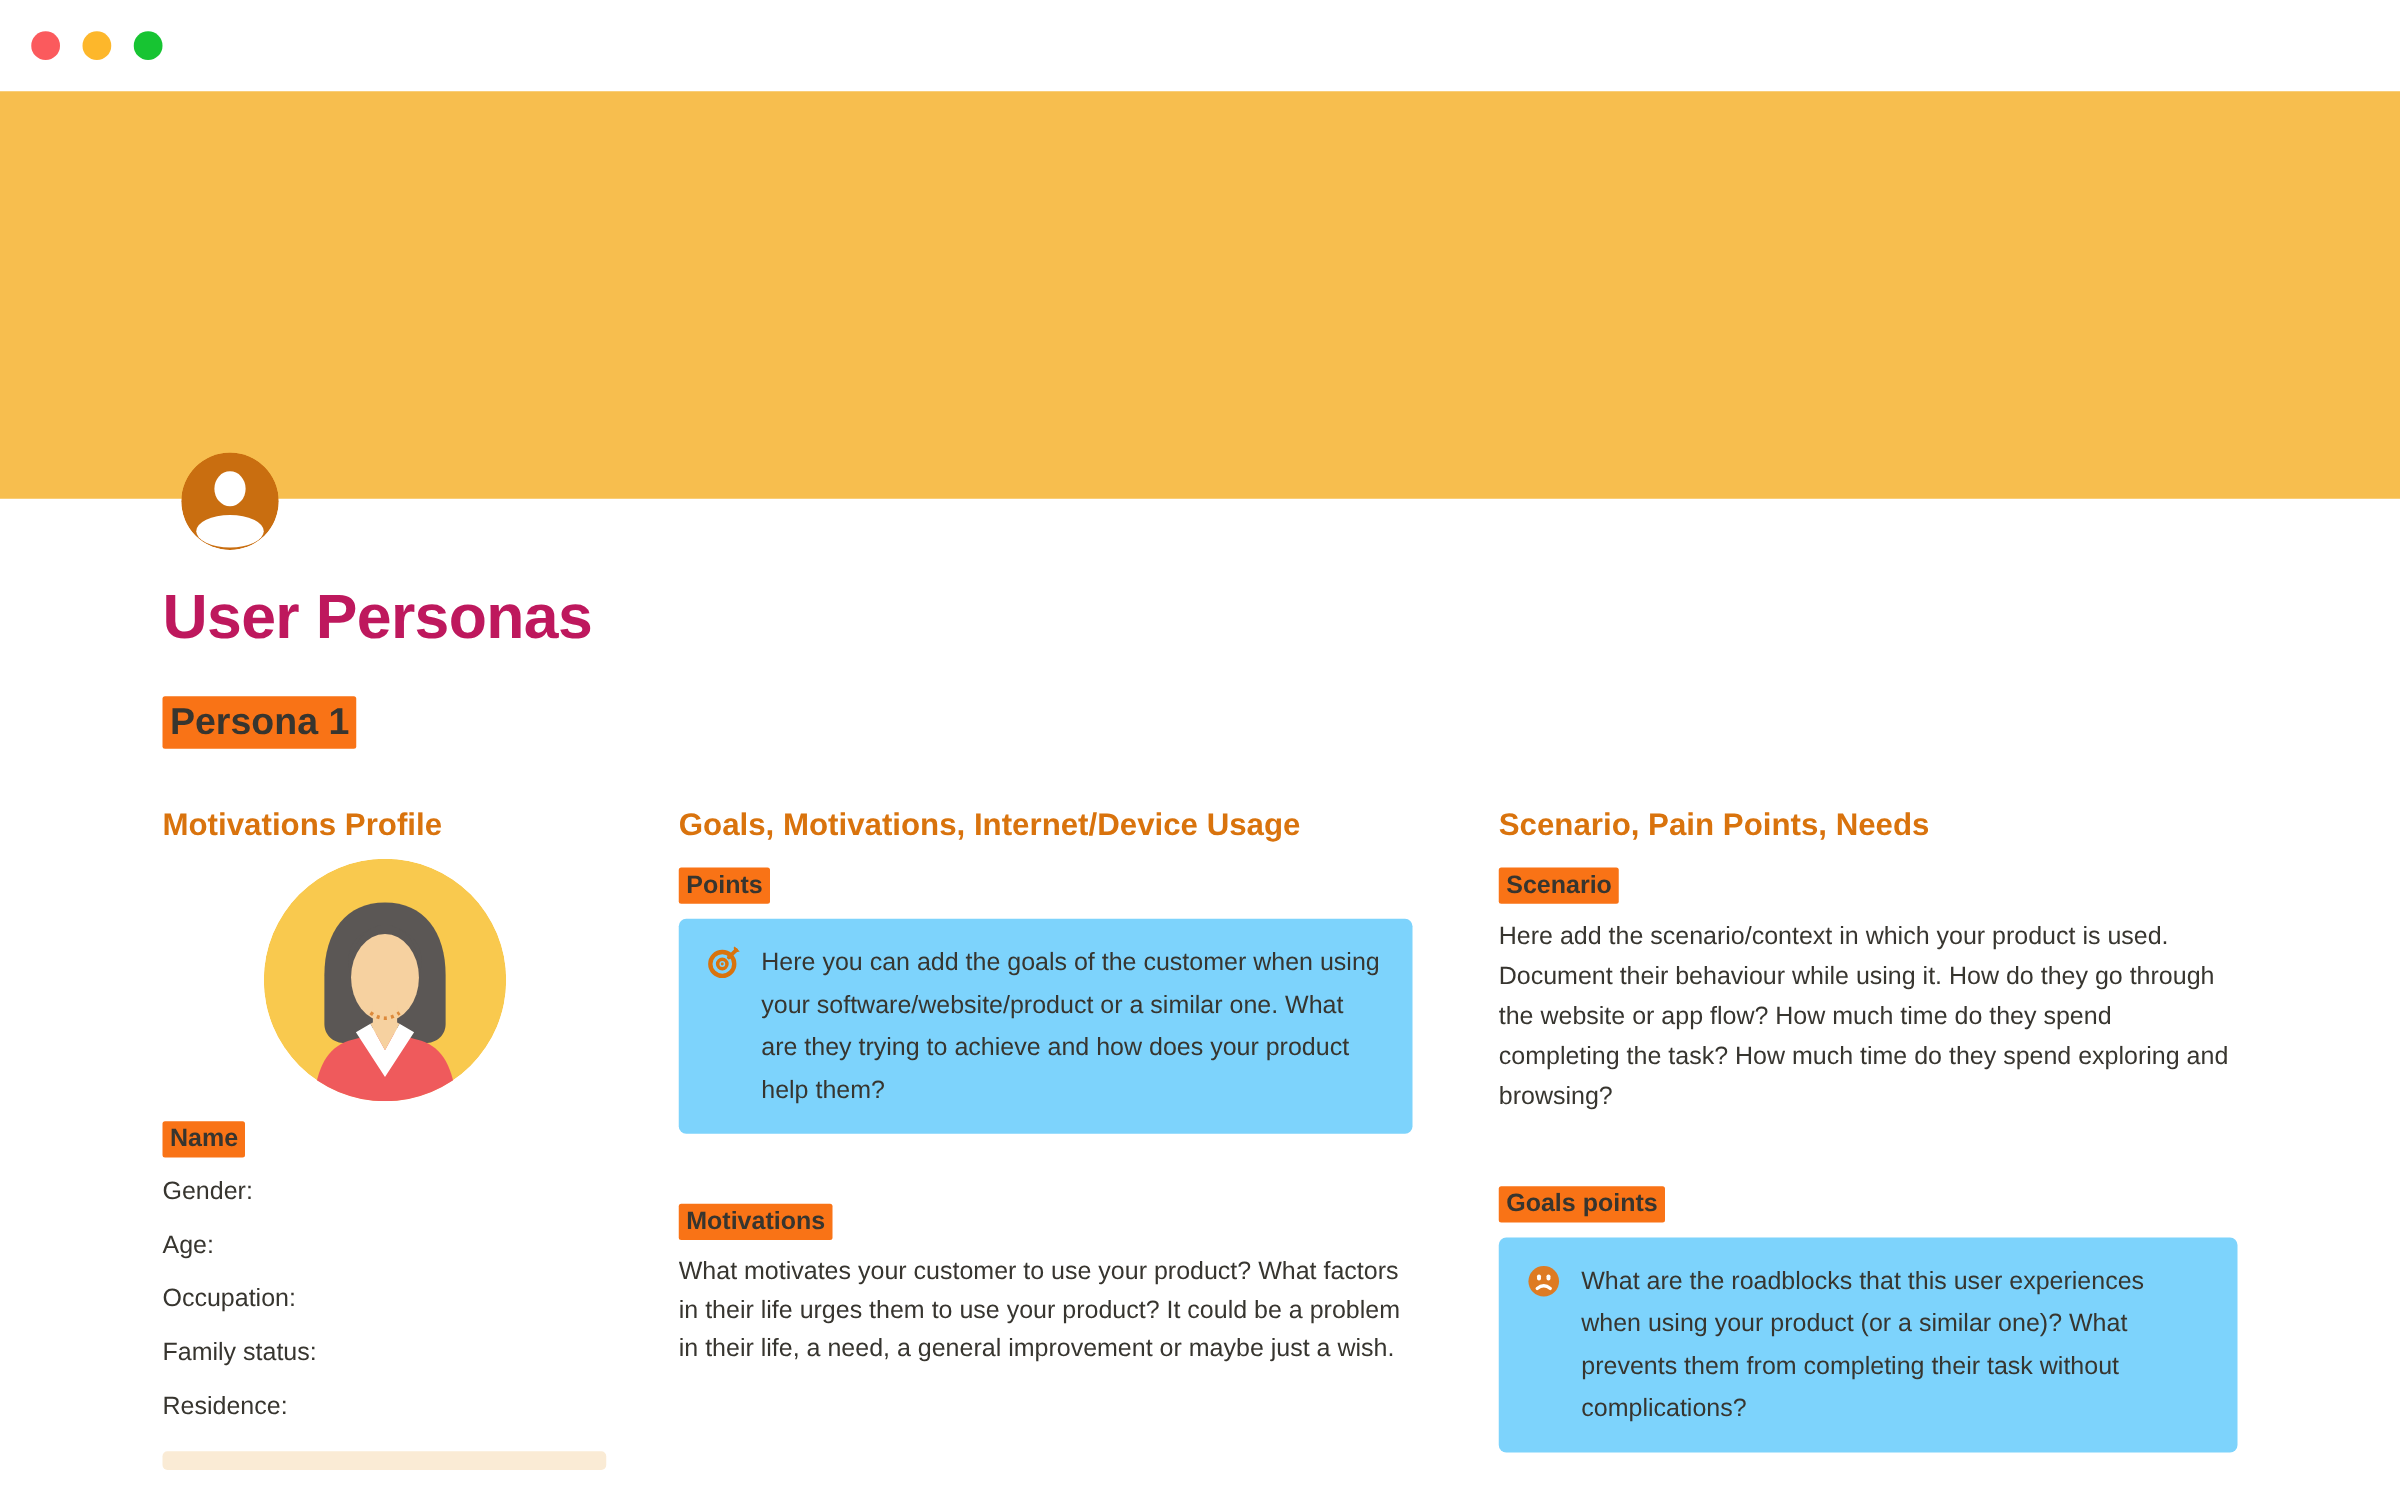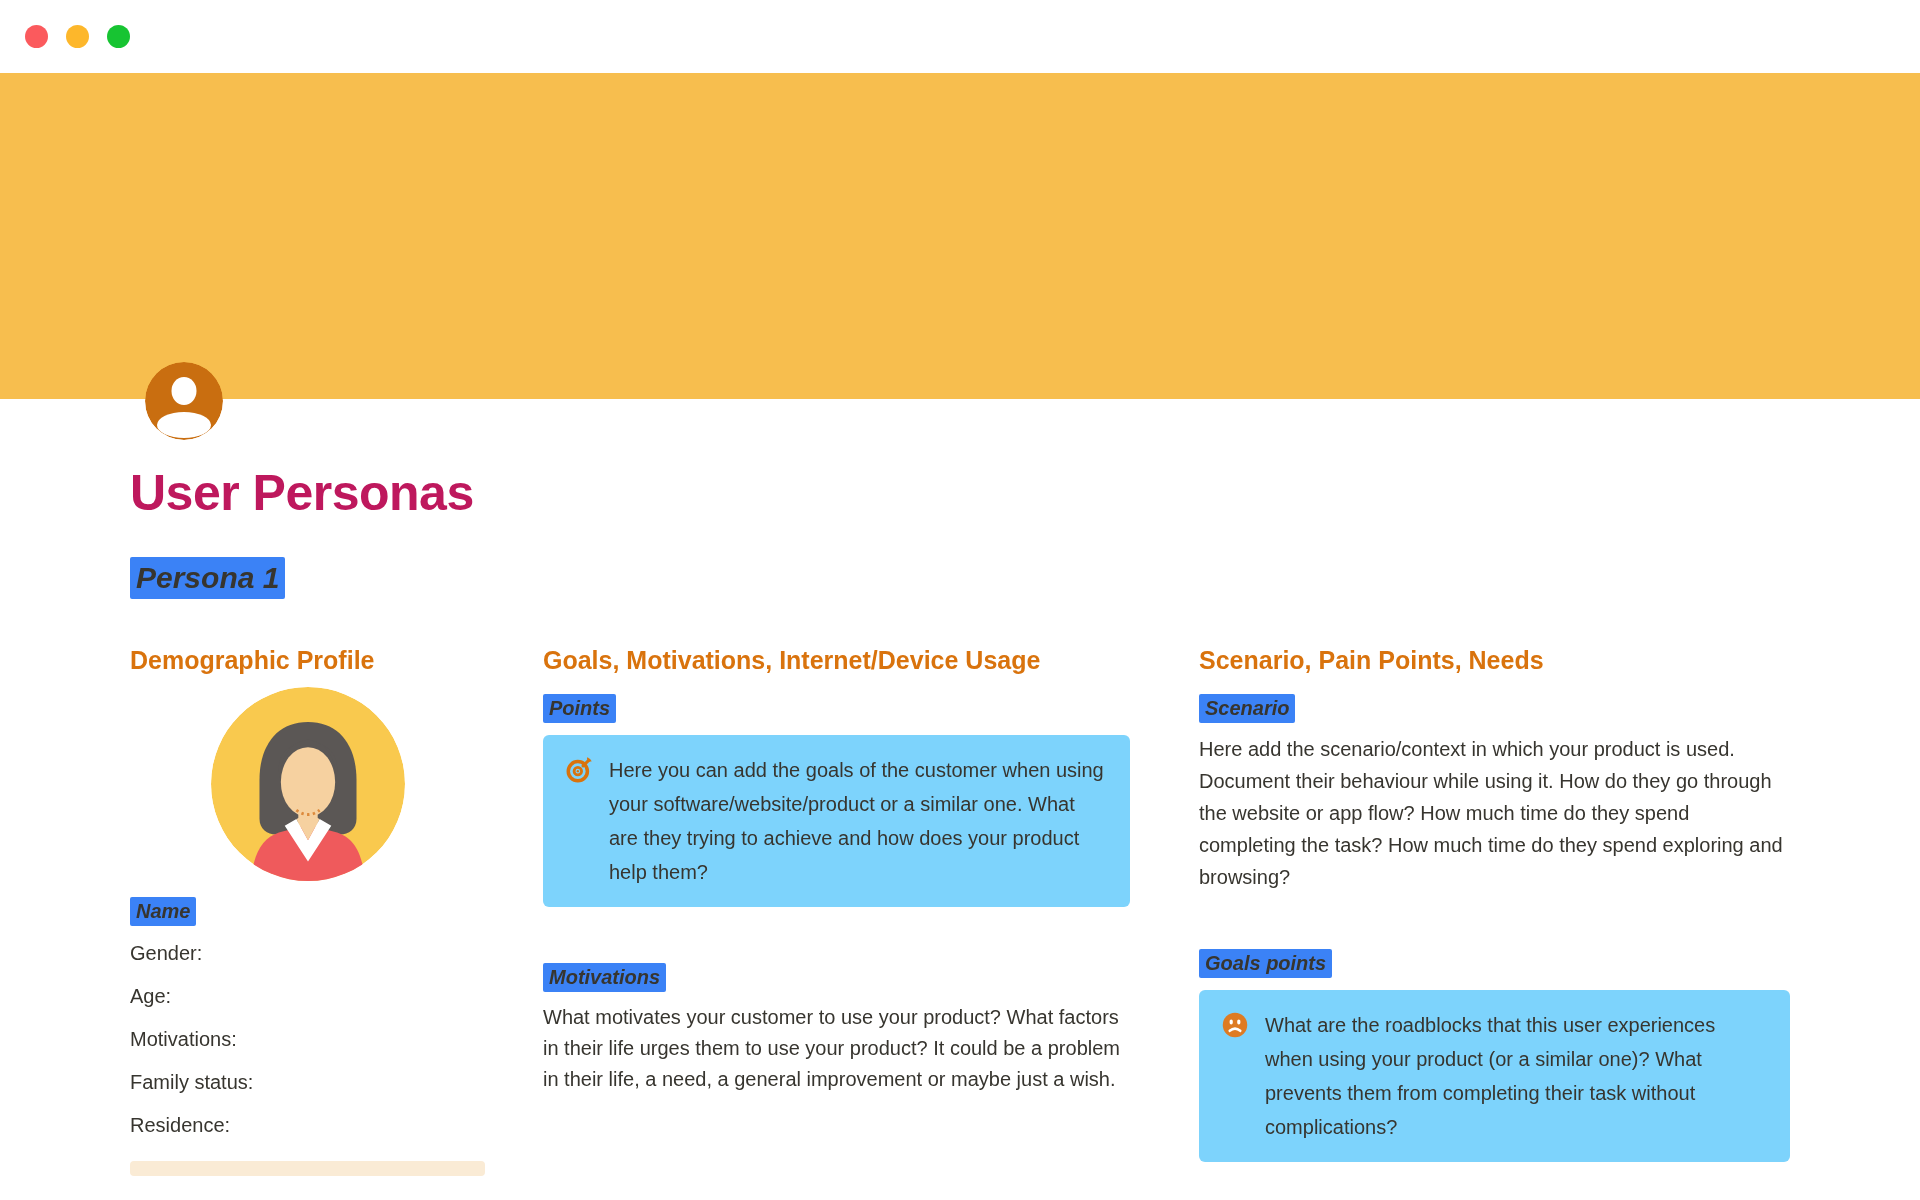--- a/index.html
+++ b/index.html
@@ -13,21 +13,21 @@
   .tl{width:23px;height:23px;border-radius:50%;display:inline-block;cursor:pointer;}
   .tl.red{background:#FB5A5D;}
   .tl.yellow{background:#FDB72B;}
   .tl.green{background:#17C432;}
   
   .cover{height:326px;background:#F7BE4E;}
   .page-icon{position:absolute;left:145px;top:362px;width:78px;height:78px;cursor:pointer;}
   
   .content{padding-left:130px;}
   h1.page-title{margin:66px 0 0 0;font-size:50px;line-height:1.15;font-weight:700;color:#be185d;letter-spacing:-0.5px;cursor:text;}
-  .hl{background:#3b82f6;border-radius:2px;font-style:italic;}
+  .hl{background:#f97316;border-radius:2px;}
   .h2-row{margin-top:34px;}
   .h2{display:inline-block;font-size:30px;font-weight:700;padding:4px 6px;cursor:text;}
   .cols{display:flex;margin-top:46px;align-items:flex-start;}
   .col1{width:355px;margin-right:58px;}
   .col2{width:587px;margin-right:69px;}
   .col3{width:591px;}
   h3.col-heading{margin:0;font-size:25px;line-height:1.2;font-weight:700;color:#D9730D;cursor:text;}
   
   .photo{display:block;width:194px;height:194px;margin:12px auto 0;cursor:pointer;}
   .label-row{margin-top:16px;}
@@ -76,21 +76,21 @@
 
     <h1 class="page-title">User Personas</h1>
 
     <div class="h2-row">
       <span class="hl h2">Persona 1</span>
     </div>
 
     <div class="cols">
 
       <section class="col col1">
-        <h3 class="col-heading">Demographic Profile</h3>
+        <h3 class="col-heading">Motivations Profile</h3>
 
         <span class="photo">
           <svg viewBox="0 0 200 200" width="194" height="194">
             <defs>
                 <clipPath id="pc">
                   <circle cx="100" cy="100" r="100"></circle>
                 </clipPath>
               </defs>
             <g clip-path="url(#pc)">
               <circle cx="100" cy="100" r="100" fill="#F9C94E"></circle>
@@ -107,21 +107,21 @@
           </svg>
         </span>
 
         <div class="label-row">
           <span class="hl sec-label">Name</span>
         </div>
 
         <div class="fields">
           <div class="field">Gender:</div>
           <div class="field">Age:</div>
-          <div class="field">Motivations:</div>
+          <div class="field">Occupation:</div>
           <div class="field">Family status:</div>
           <div class="field">Residence:</div>
         </div>
 
         <div class="cream-bar"></div>
       </section>
 
       <section class="col col2">
         <h3 class="col-heading">Goals, Motivations, Internet/Device Usage</h3>
 

